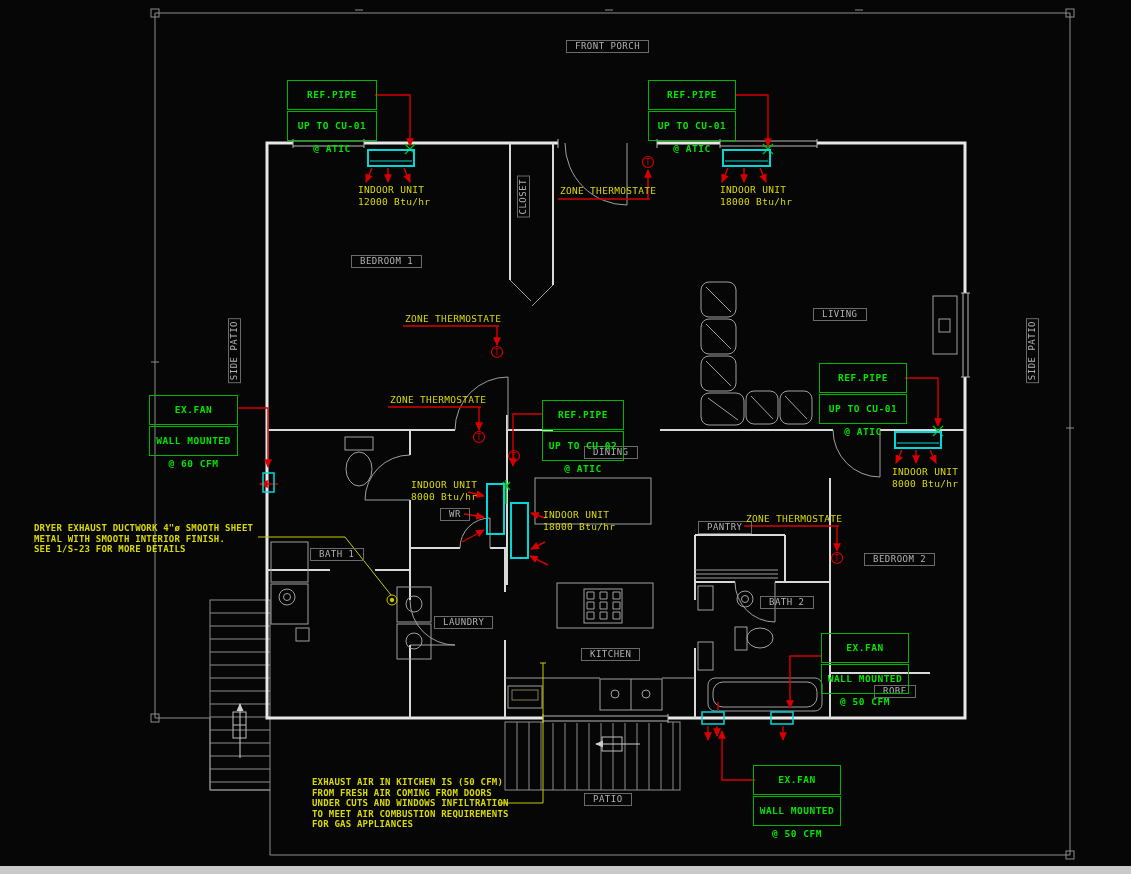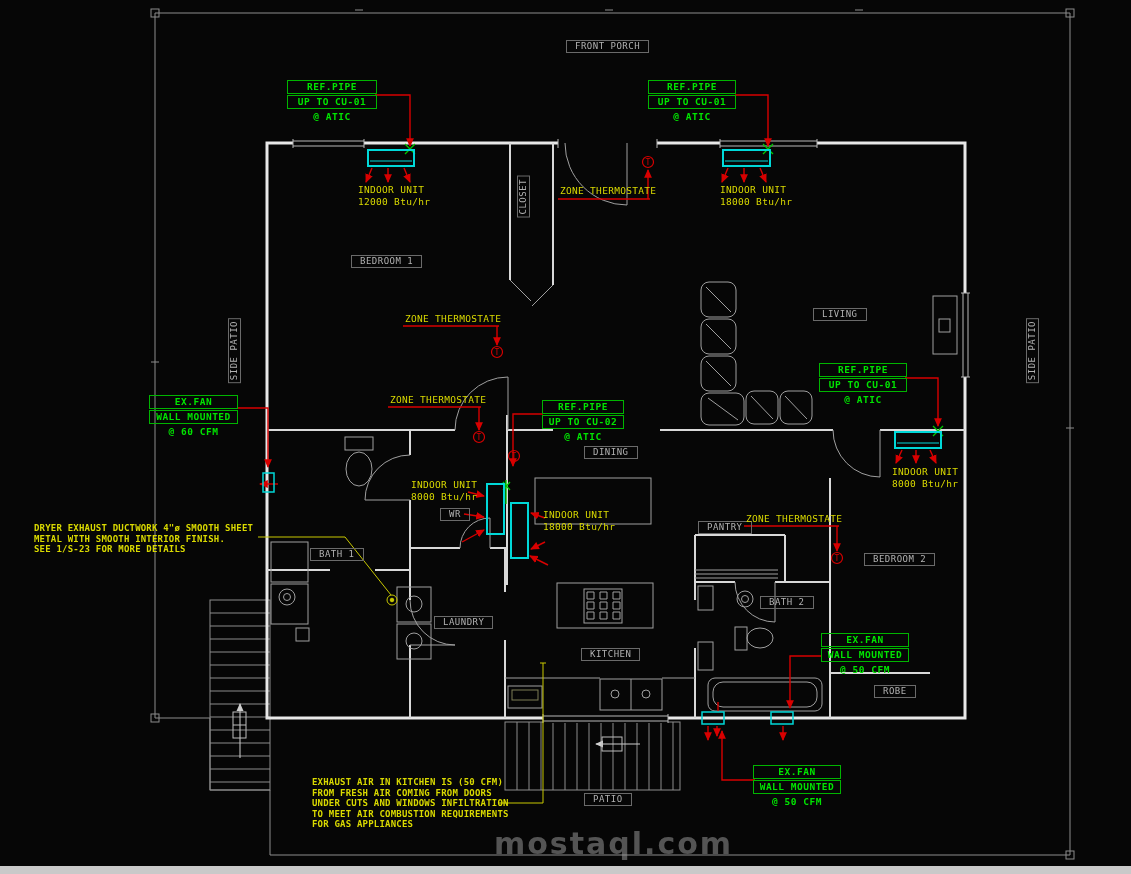--- a/index.html
+++ b/index.html
@@ -3,21 +3,21 @@
 <meta charset="utf-8">
 <style>
   html,body{margin:0;padding:0;background:#060606}
   #canvas{position:relative;width:1131px;height:874px;background:#060606;overflow:hidden;
           font-family:"DejaVu Sans Mono",monospace}
   svg{position:absolute;left:0;top:0}
   .rlabel{position:absolute;color:#b2b2b2;border:1px solid #6a6a6a;font-size:9px;line-height:11px;
           padding:0 8px;white-space:nowrap;letter-spacing:.5px}
   .vert{writing-mode:vertical-rl;transform:rotate(180deg);padding:2px 0;line-height:11px}
   .glabel{position:absolute;color:#00e400;text-align:center;font-size:9.5px;font-weight:bold;letter-spacing:.5px}
-  .gbox{border:1px solid #00b400;line-height:12px;margin-bottom:1px;padding:0 1px}
+  .gbox{border:1px solid #00b400;line-height:12px;margin-bottom:1px;padding:8px 1px}
   .gsub{line-height:13px}
   .ylabel{position:absolute;color:#d9d900;font-size:9.5px;font-weight:normal;white-space:nowrap;line-height:12px;letter-spacing:.3px}
   .note{position:absolute;color:#d9d900;font-size:9px;font-weight:bold;line-height:10.5px;white-space:nowrap;letter-spacing:.2px}
   .wm-ar{position:absolute;left:487px;top:776px;font-family:"DejaVu Sans",sans-serif;font-weight:bold;
          font-size:56px;color:rgba(160,160,160,.62);line-height:60px}
   .wm-en{position:absolute;left:494px;top:826px;font-family:"DejaVu Sans",sans-serif;font-weight:bold;
          font-size:30px;color:rgba(150,150,150,.55);letter-spacing:2px}
   .bottombar{position:absolute;left:0;bottom:0;width:1131px;height:8px;background:#c9c9c9}
 </style>
 </head>
@@ -322,16 +322,15 @@
   <div>SEE 1/S-23 FOR MORE DETAILS</div>
 </div>
 <div class="note" style="left:312px;top:777px">
   <div>EXHAUST AIR IN KITCHEN IS (50 CFM)</div>
   <div>FROM FRESH AIR COMING FROM DOORS</div>
   <div>UNDER CUTS AND WINDOWS INFILTRATION</div>
   <div>TO MEET AIR COMBUSTION REQUIREMENTS</div>
   <div>FOR GAS APPLIANCES</div>
 </div>
 
-<div class="wm-en">mostaql.com</div>
 
 <div class="bottombar"></div>
 </div>
 
 </body></html>

